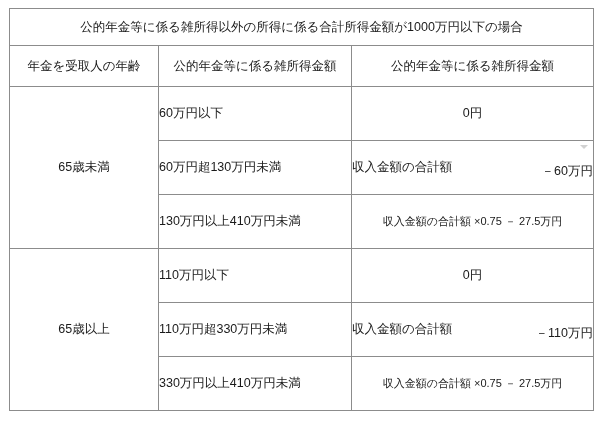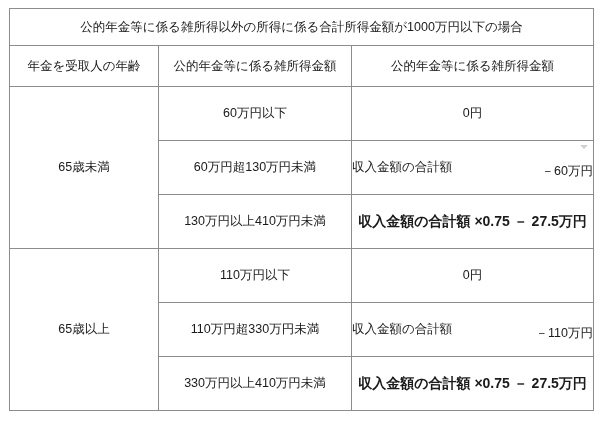--- a/index.html
+++ b/index.html
@@ -43,21 +43,21 @@
     text-align: center;
     padding: 0 7px;
     font-size: 12.5px;
   }
   .age-cell {
     text-align: center;
     font-size: 12.5px;
     padding: 0 4px;
   }
   .income-cell {
-    text-align: center;
+    text-align: left;
     padding: 0 9px 0 6px;
     height: 53px;
     font-size: 12.5px;
   }
   .amount-cell {
     text-align: right;
     padding: 0 9px 0 6px;
     height: 53px;
     font-size: 12.5px;
     position: relative;
@@ -71,23 +71,22 @@
   .amount-split .left {
     text-align: right;
     white-space: nowrap;
   }
   .amount-split .right {
     text-align: right;
     white-space: nowrap;
     margin-top: 8px;
   }
   .small-formula {
-    font-size: 14px;
+    font-size: 11px;
     white-space: nowrap;
-    font-weight: bold;
   }
   .plain-right {
     display: block;
     text-align: center;
     width: 100%;
   }
   .marker {
     position: absolute;
     top: 3px;
     right: 3px;

